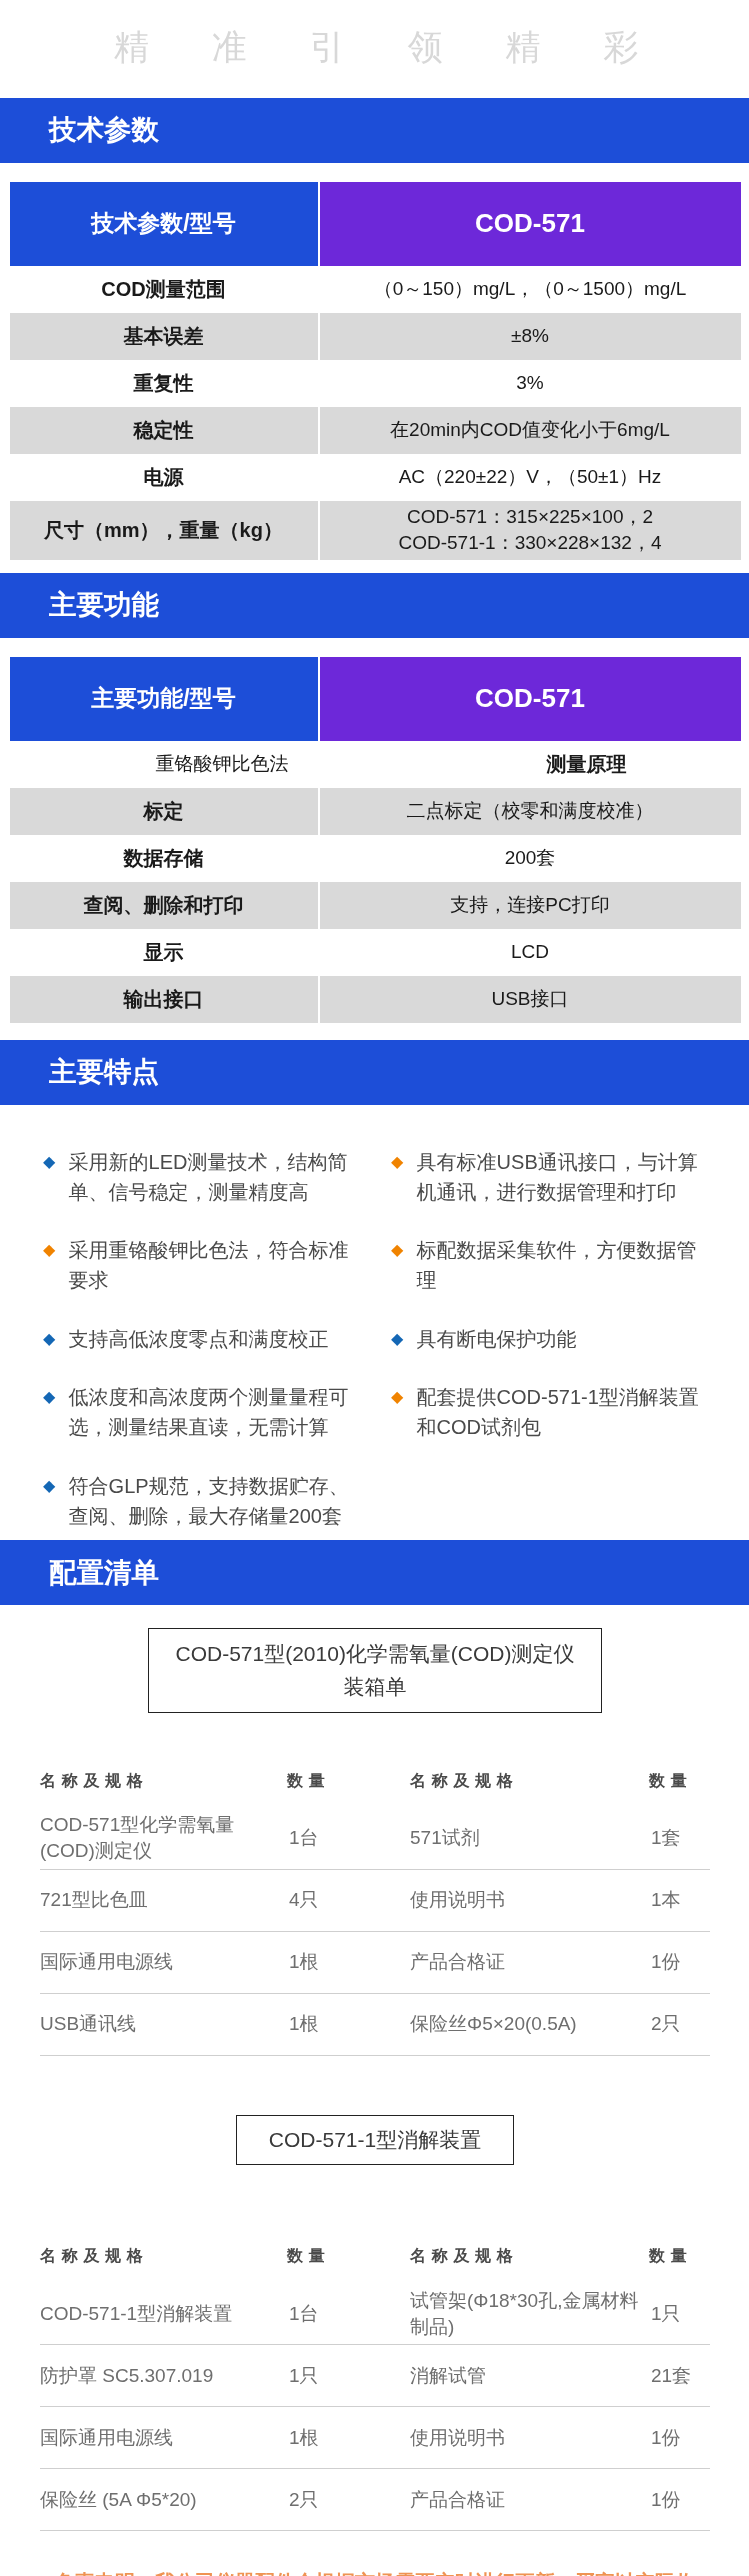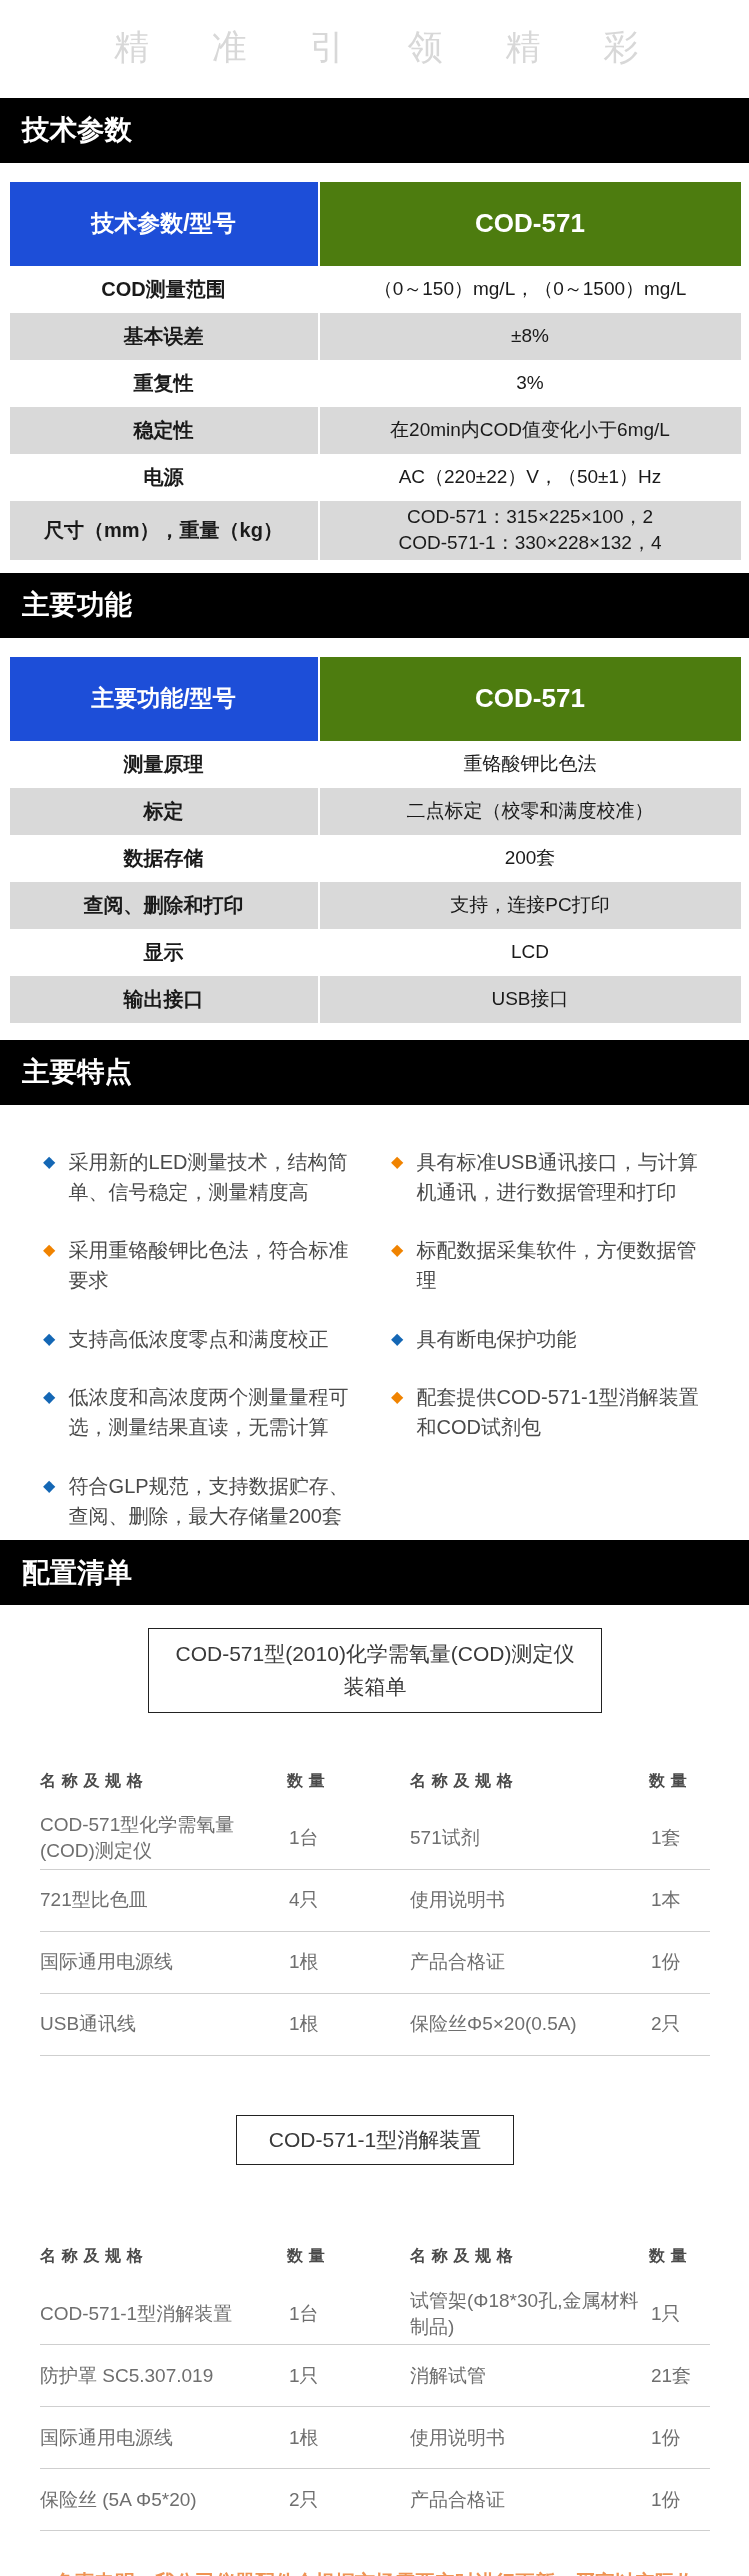--- a/index.html
+++ b/index.html
@@ -1,32 +1,32 @@
 <!DOCTYPE html>
 <html style="font-size:15px"><head>
 <meta charset="utf-8">
 <style>
   html,body{margin:0;padding:0;background:#ffffff;}
   body{width:750px;font-family:"Liberation Sans","DejaVu Sans",sans-serif;color:#1a1a1a;}
 
   .watermark{margin-top:25px;height:44px;line-height:44px;text-align:center;
     font-size:35px;color:#d8d8d8;letter-spacing:26.6px;padding-left:29px;font-weight:400;}
 
-  .banner{height:65px;background:#000000;color:#ffffff;display:flex;align-items:center;
-    padding-left:22px;box-sizing:border-box;font-size:27.5px;font-weight:bold;}
+  .banner{height:65px;background:#1d4ed8;color:#ffffff;display:flex;align-items:center;
+    padding-left:49px;box-sizing:border-box;font-size:27.5px;font-weight:bold;}
   .banner.b1{margin-top:28.5px;}
   .banner.b2{margin-top:13.3px;}
   .banner.b3{margin-top:17px;text-align:center;}
   .banner.b4{margin-top:9.5px;}
 
   .spec{margin:19px 9.5px 0 9.5px;}
   .spec .hrow{display:flex;height:84px;}
   .hcell{display:flex;align-items:center;justify-content:center;color:#fff;font-weight:bold;}
   .hleft{width:308px;background:#1d4ed8;font-size:23px;}
-  .hright{flex:1;background:#4d7c0f;font-size:26px;border-left:2.8px solid #ffffff;}
+  .hright{flex:1;background:#6d28d9;font-size:26px;border-left:2.8px solid #ffffff;}
   .srow{display:flex;min-height:47px;}
   .srow.last{min-height:59px;}
   .srow.gray{background:#d9d9d9;}
   .scell{display:flex;align-items:center;justify-content:center;text-align:center;}
   .slabel{width:308px;font-weight:bold;font-size:20px;}
   .svalue{flex:1;border-left:2.8px solid #ffffff;font-size:19px;white-space:pre-line;line-height:1.35;}
 
   .features{display:grid;grid-template-columns:1fr 1fr;column-gap:23px;row-gap:28.5px;
     margin:42px 34px 0 43px;}
   .feat{display:flex;gap:13.3px;font-size:20px;color:#4a4a4a;line-height:1.5;}
@@ -85,22 +85,22 @@
   </div>
 </div>
 
 <div class="banner b2">主要功能</div>
 <div class="spec">
   <div class="hrow">
     <div class="hcell hleft">主要功能/型号</div>
     <div class="hcell hright">COD-571</div>
   </div>
   <div class="srow">
+    <div class="scell svalue">重铬酸钾比色法</div>
     <div class="scell slabel">测量原理</div>
-    <div class="scell svalue">重铬酸钾比色法</div>
   </div>
   <div class="srow gray">
     <div class="scell slabel">标定</div>
     <div class="scell svalue">二点标定（校零和满度校准）</div>
   </div>
   <div class="srow">
     <div class="scell slabel">数据存储</div>
     <div class="scell svalue">200套</div>
   </div>
   <div class="srow gray">

